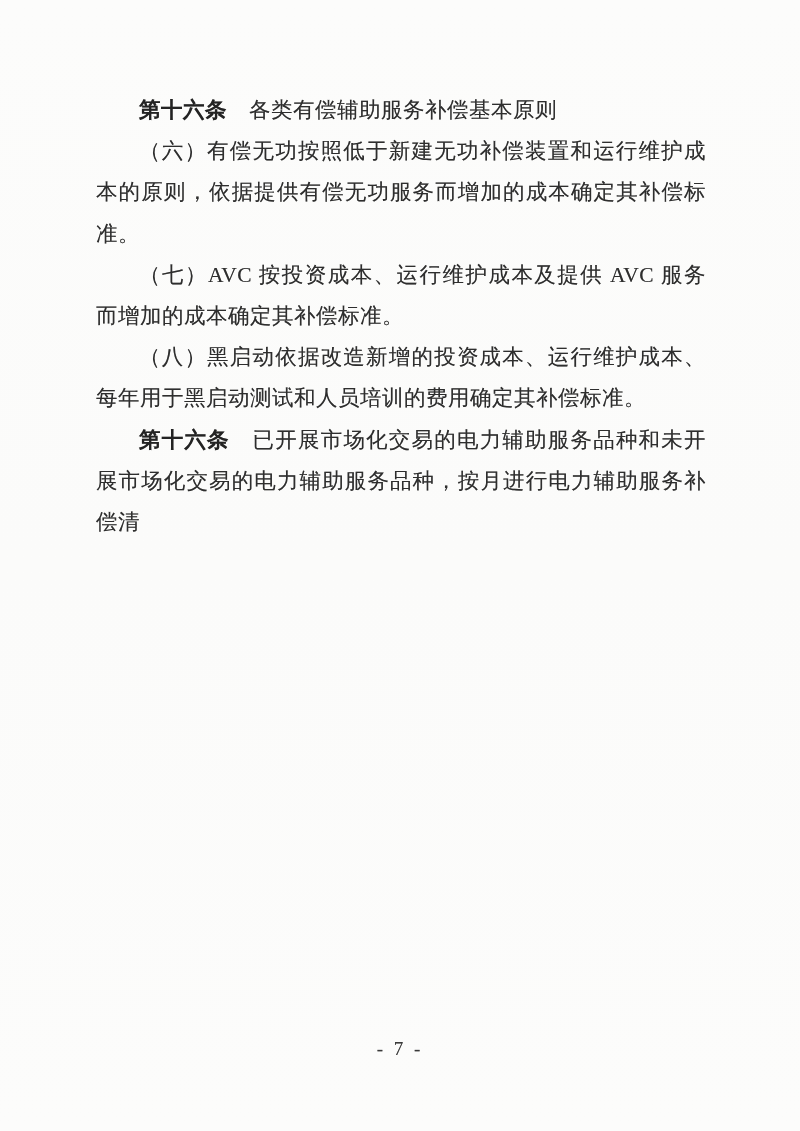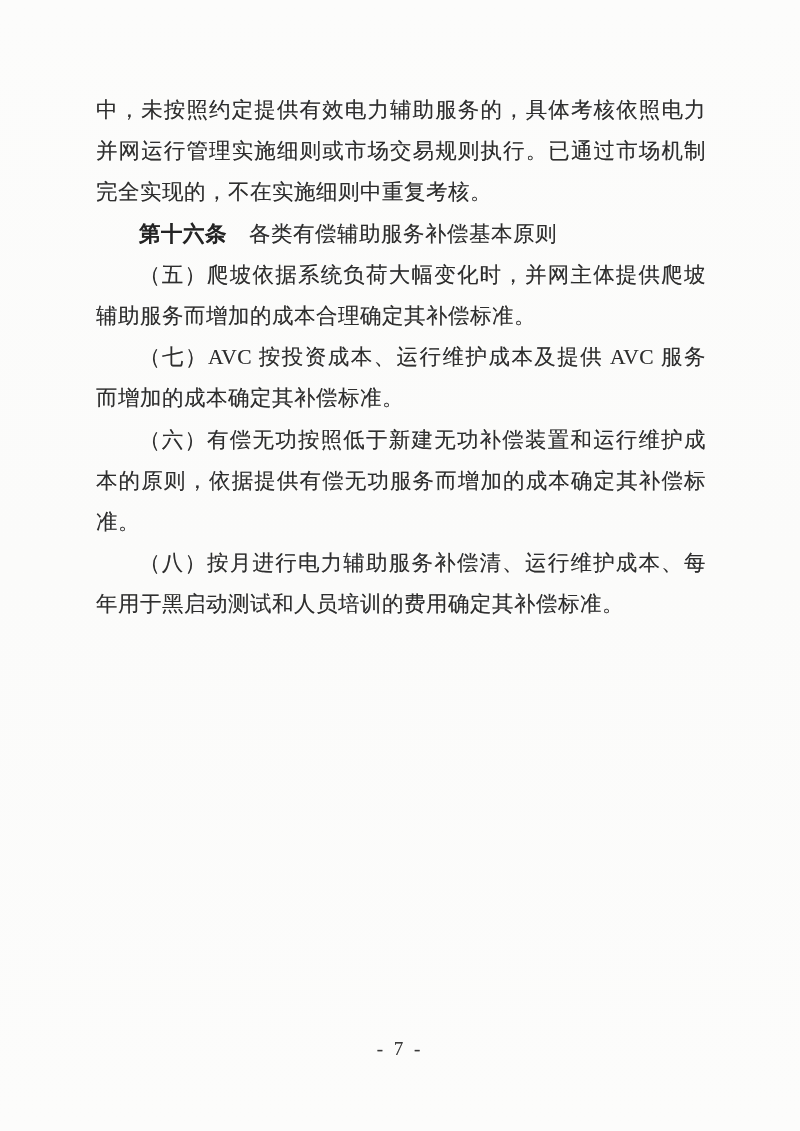--- a/index.html
+++ b/index.html
@@ -53,21 +53,20 @@
     color: #3a3a3a;
     letter-spacing: 3px;
     text-shadow: 0 0 0.5px rgba(80, 80, 80, 0.5);
   }
 </style>
 </head>
 <body>
 
 <div class="page">
   <div class="doc-body">
-      <p class="para">中，未按照约定提供有效电力辅助服务的，具体考核依照电力并网运行管理实施细则或市场交易规则执行。已通过市场机制完全实现的，不在实施细则中重复考核。</p>
       <p class="para indent"><span class="article-no">第十六条</span>　各类有偿辅助服务补偿基本原则</p>
-      <p class="para indent">（五）爬坡依据系统负荷大幅变化时，并网主体提供爬坡辅助服务而增加的成本合理确定其补偿标准。</p>
+      <p class="para indent">（六）有偿无功按照低于新建无功补偿装置和运行维护成本的原则，依据提供有偿无功服务而增加的成本确定其补偿标准。</p>
       <p class="para indent">（七）AVC 按投资成本、运行维护成本及提供 AVC 服务而增加的成本确定其补偿标准。</p>
-      <p class="para indent">（六）有偿无功按照低于新建无功补偿装置和运行维护成本的原则，依据提供有偿无功服务而增加的成本确定其补偿标准。</p>
-      <p class="para indent">（八）按月进行电力辅助服务补偿清、运行维护成本、每年用于黑启动测试和人员培训的费用确定其补偿标准。</p>
+      <p class="para indent">（八）黑启动依据改造新增的投资成本、运行维护成本、每年用于黑启动测试和人员培训的费用确定其补偿标准。</p>
+      <p class="para indent"><span class="article-no">第十六条</span>　已开展市场化交易的电力辅助服务品种和未开展市场化交易的电力辅助服务品种，按月进行电力辅助服务补偿清</p>
     </div>
   <div class="page-footer">- 7 -</div>
 </div>
 
 </body></html>

